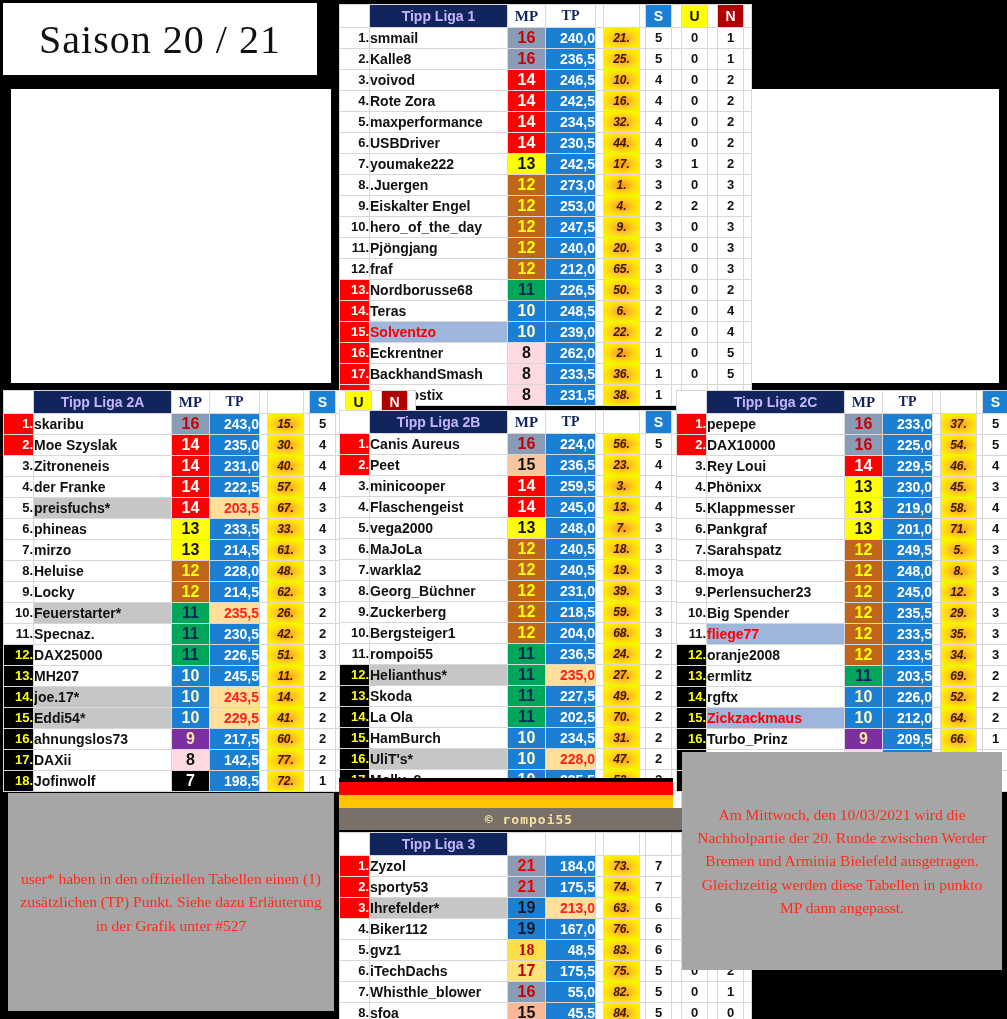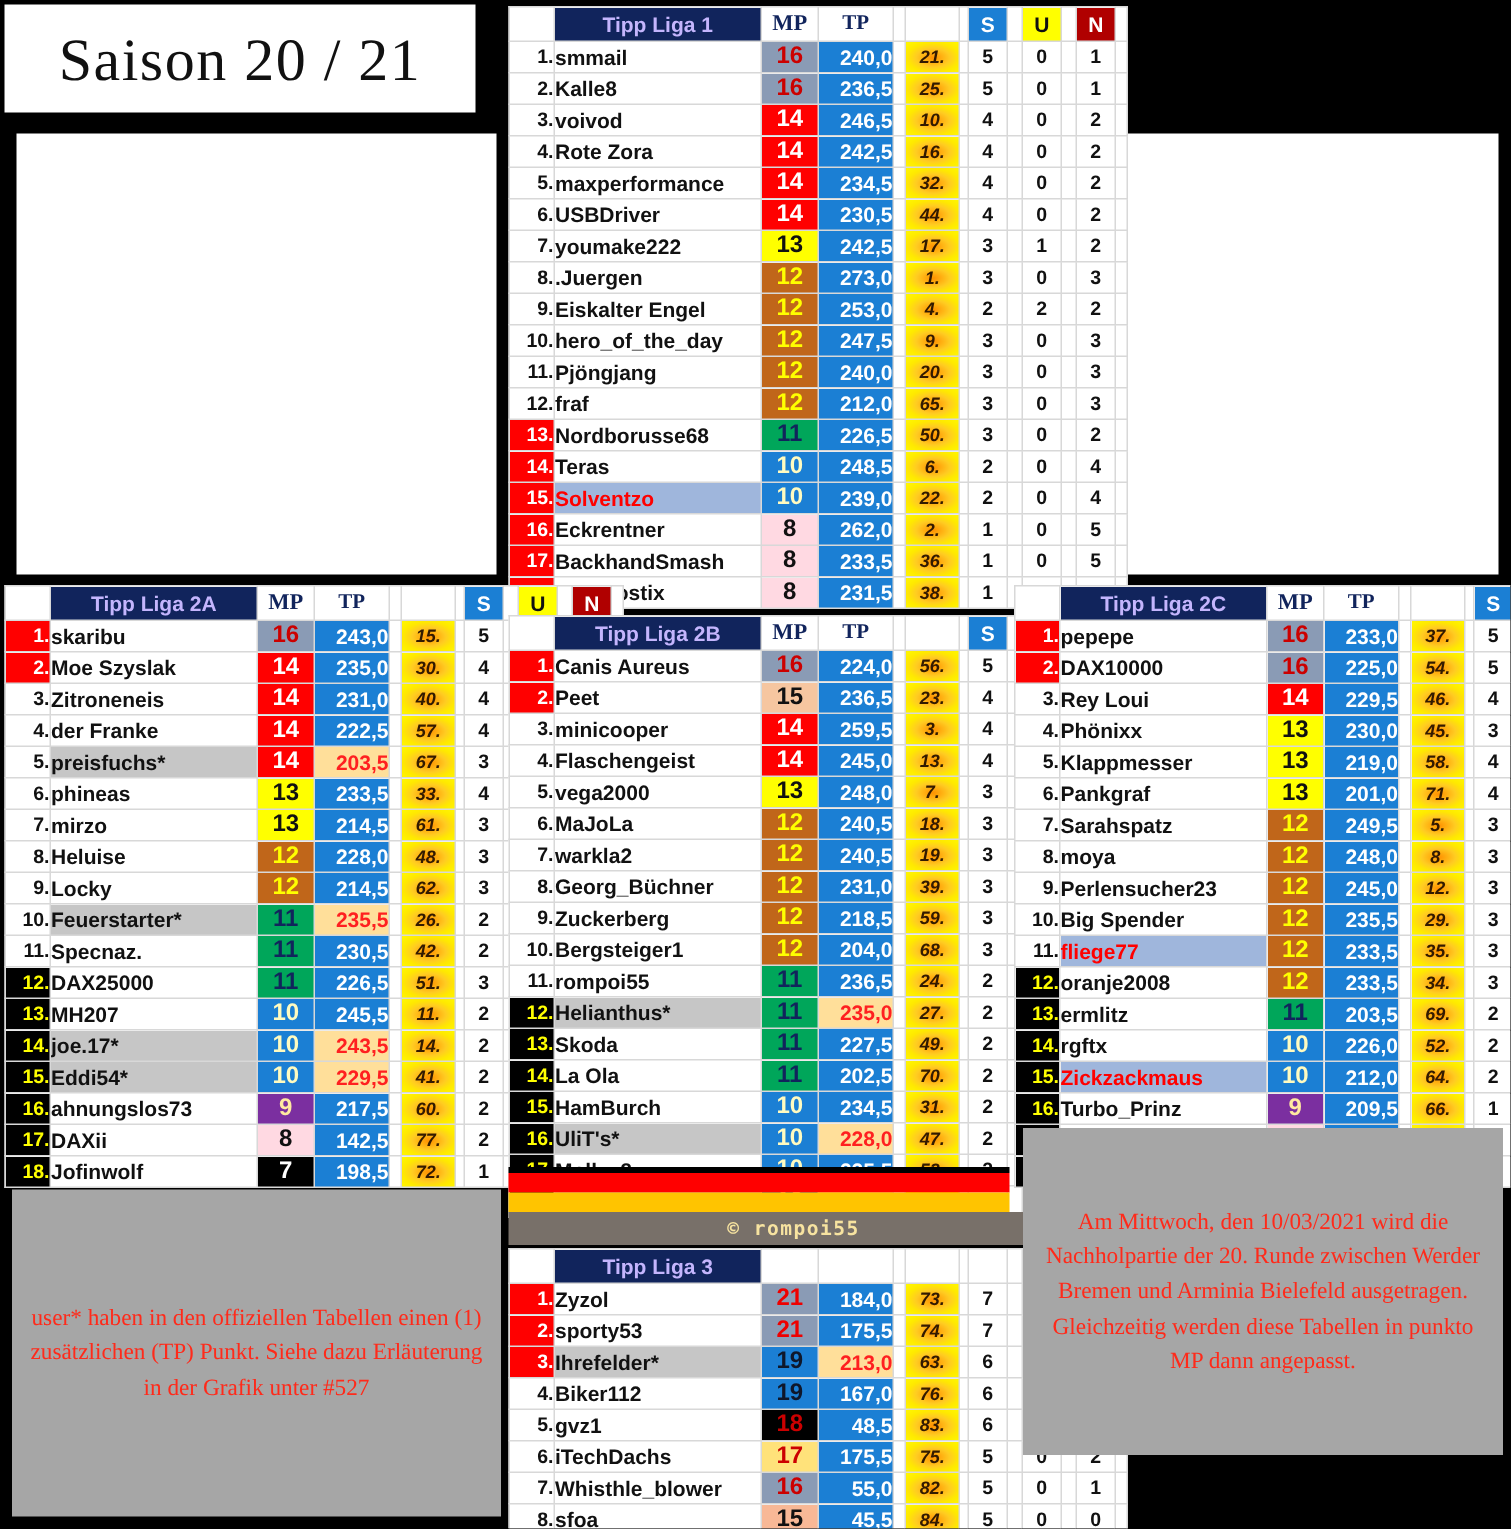--- a/index.html
+++ b/index.html
@@ -92,21 +92,21 @@
   .mp-14 { background:#ff0000; color:#ffffff; }
   .mp-13 { background:#ffff00; color:#111; }
   .mp-12 { background:#c0661a; color:#ffff00; }
   .mp-11 { background:#00a65a; color:#11245c; }
   .mp-10 { background:#1b7fd4; color:#fffbc0; }
   .mp-9  { background:#7b2fa0; color:#ffe9a0; }
   .mp-8  { background:#ffd9e2; color:#111; }
   .mp-7  { background:#000000; color:#ffffff; }
   .mp-21 { background:#8a9bb5; color:#ee0000; }
   .mp-19 { background:#1b7fd4; color:#0f172a; }
-  .mp-18 { background:#000000; color:#cc0000; }
+  .mp-18 { background:#fde047; color:#cc0000;font-family:Liberation Serif, serif; }
   .mp-17 { background:#ffe27a; color:#cc0000; }
   .mp-15b{ background:#f6c6a0; color:#111; }
 
   
   td.tp { text-align: right; padding-right: 5px; font-size: 14px; background:#1b7fd4; color:#ffffff; }
   td.tp.tp-hl { background:#ffdf9a; color:#ff2020; }
 
   
   td.gap { background: #fff; border:1px solid #d8d8d8; }
 

